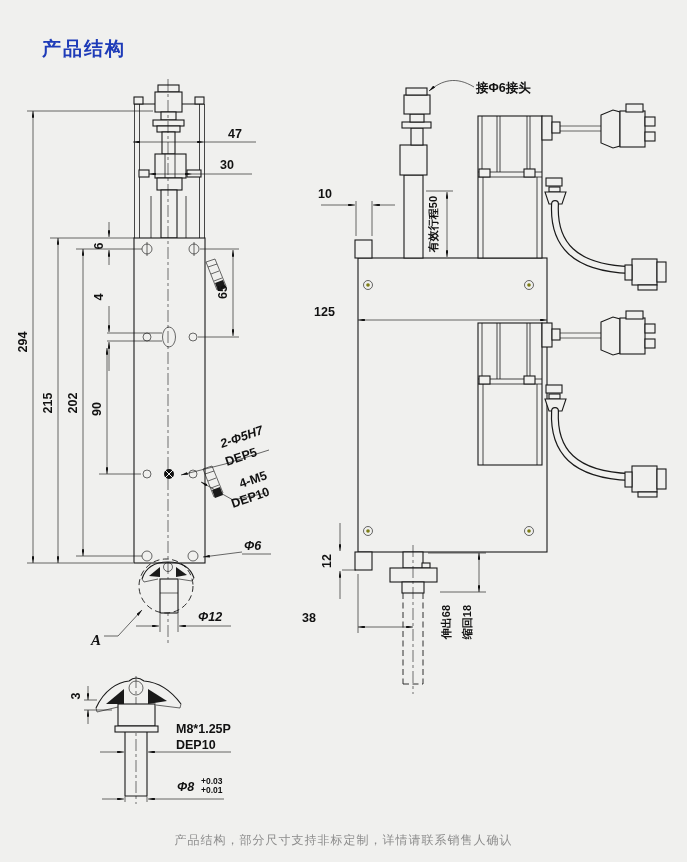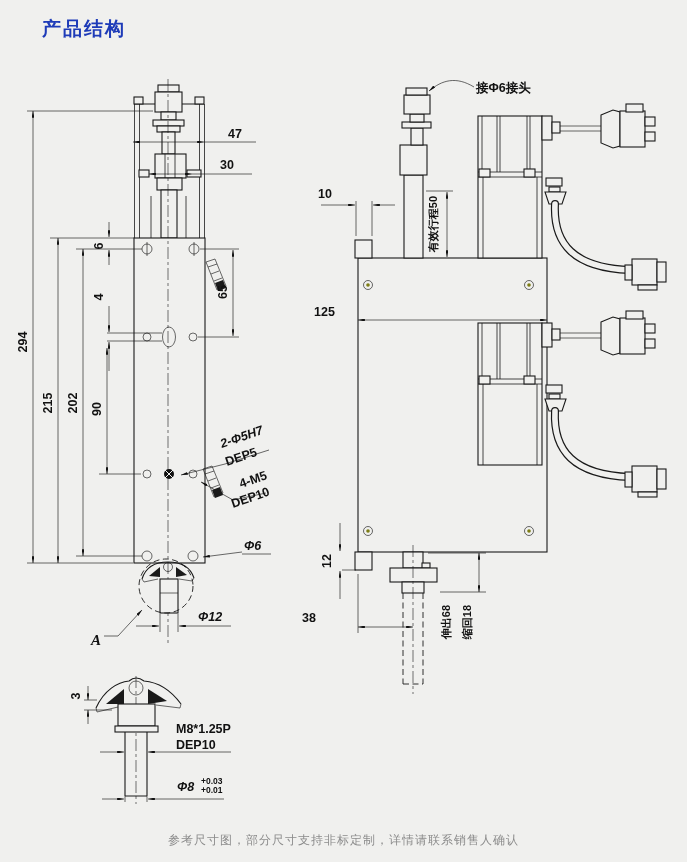--- a/index.html
+++ b/index.html
@@ -1,20 +1,20 @@
 <!DOCTYPE html>
 <html style="--c-bg: #f0f0ee; --c-line: #1a1a1a; --c-title: #1e3bb8; --c-note: #8c8c8c; --c-screw: #7d7d15;"><head>
 <meta charset="utf-8">
 <style>
   :root{
     --c-bg:#f0f0ee; --c-line:#1a1a1a; --c-title:#1e3bb8; --c-note:#8c8c8c; --c-screw:#7d7d15;
   }
   html,body{margin:0;padding:0;background:#e4e4e2;font-family:"Liberation Sans",sans-serif;}
   .page{position:relative;width:687px;height:862px;background:var(--c-bg);overflow:hidden;margin:0 auto;}
-  .title{position:absolute;left:42px;top:16px;font:700 19px "Liberation Sans",sans-serif;
+  .title{position:absolute;left:42px;top:36px;font:700 19px "Liberation Sans",sans-serif;
          letter-spacing:2px;color:var(--c-title);text-align:center;}
   .note{position:absolute;left:0;bottom:13px;width:100%;text-align:center;
         font:400 12px "Liberation Sans",sans-serif;color:var(--c-note);letter-spacing:1px;}
   svg{position:absolute;left:0;top:0;}
   .ol{stroke:var(--c-line);stroke-width:1.1;fill:none;}
   .olf{stroke:var(--c-line);stroke-width:1.1;fill:var(--c-bg);}
   .m{stroke:var(--c-line);stroke-width:.8;fill:none;}
   .tl{stroke:var(--c-line);stroke-width:.65;fill:none;}
   .cl{stroke:var(--c-line);stroke-width:.6;fill:none;stroke-dasharray:12 3 3 3;}
   .dash{stroke:var(--c-line);stroke-width:.9;fill:none;stroke-dasharray:6 3.5;}
@@ -293,14 +293,14 @@
         <text x="302" y="622" class="dt">38</text>
 
         <path d="M428 553 H486 M440 592 H486" class="tl"></path>
         <line x1="479" y1="553" x2="479" y2="592" class="tl" marker-start="url(#ar)" marker-end="url(#ar)"></line>
         <text x="450" y="622" class="sm" text-anchor="middle" transform="rotate(-90 450 622)">伸出68</text>
         <text x="471" y="622" class="sm" text-anchor="middle" transform="rotate(-90 471 622)">缩回18</text>
       </g>
     </g>
   </svg>
 
-  <div class="note">参考尺寸图，部分尺寸支持非标定制，详情请联系销售人确认</div>
+  <div class="note">产品结构，部分尺寸支持非标定制，详情请联系销售人确认</div>
 </div>
 
 </body></html>

